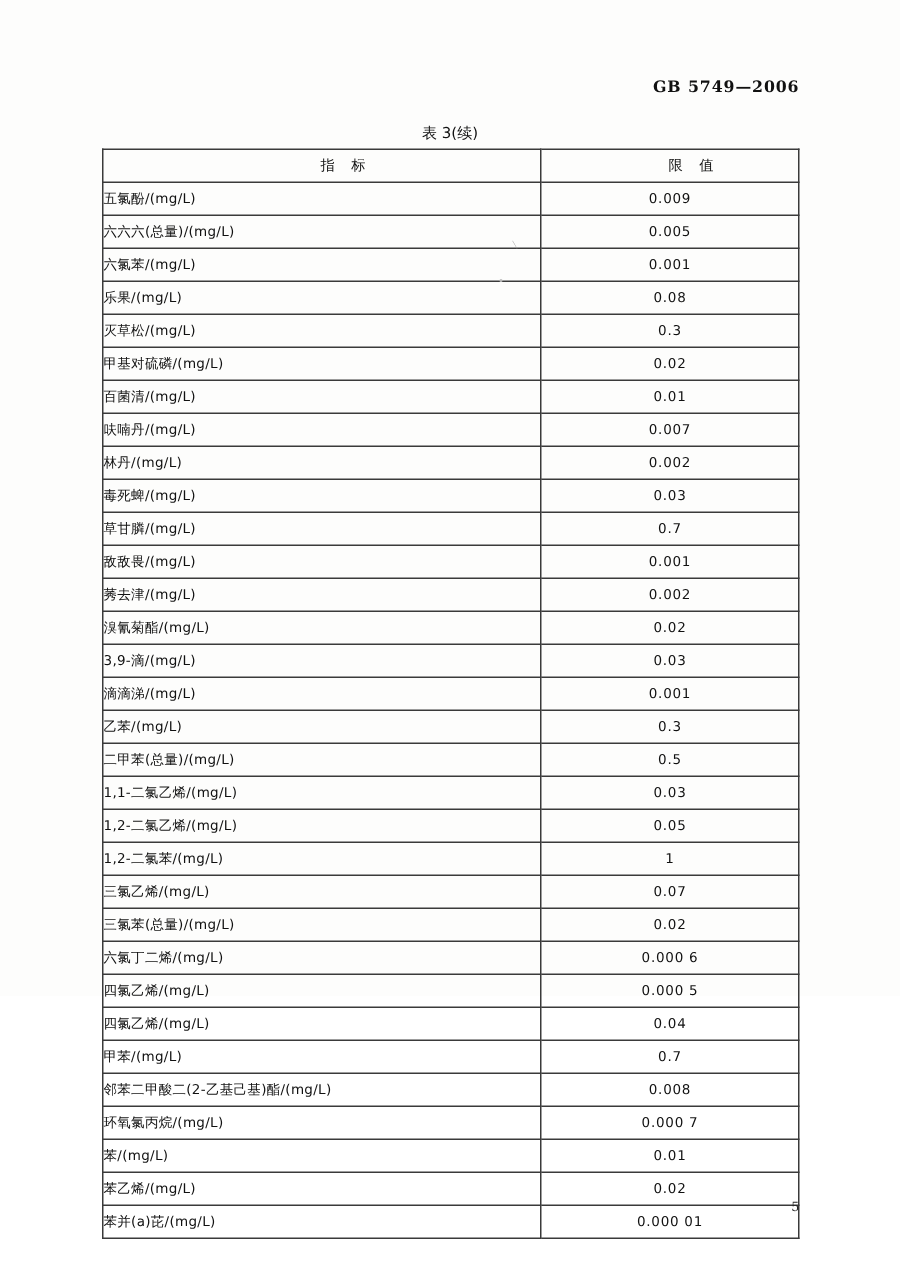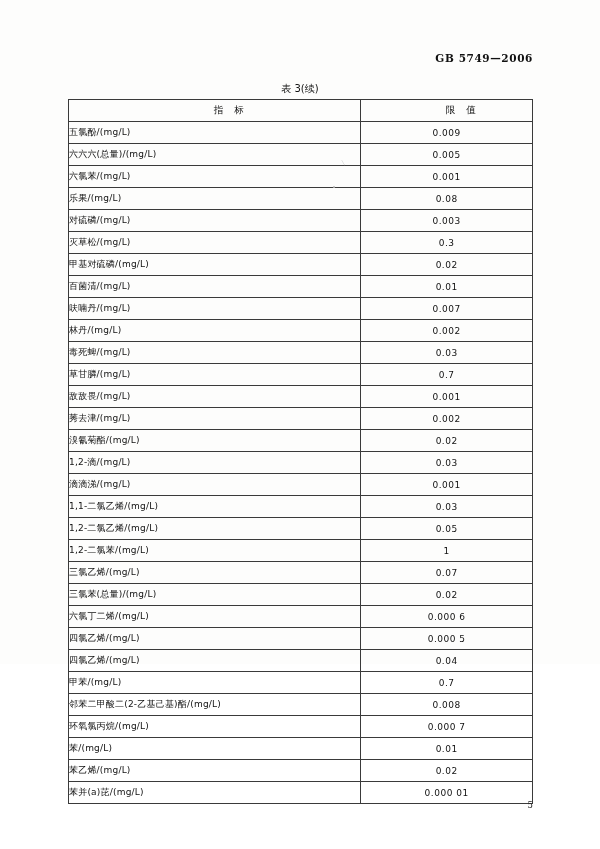--- a/index.html
+++ b/index.html
@@ -128,24 +128,20 @@
         </tr>
       <tr>
           <td class="item">六氯苯/(mg/L)</td>
           <td class="limit">0.001</td>
         </tr>
       <tr>
           <td class="item">乐果/(mg/L)</td>
           <td class="limit">0.08</td>
         </tr>
       <tr>
-          <td class="item">对硫磷/(mg/L)</td>
-          <td class="limit">0.003</td>
-        </tr>
-      <tr>
           <td class="item">灭草松/(mg/L)</td>
           <td class="limit">0.3</td>
         </tr>
       <tr>
           <td class="item">甲基对硫磷/(mg/L)</td>
           <td class="limit">0.02</td>
         </tr>
       <tr>
           <td class="item">百菌清/(mg/L)</td>
           <td class="limit">0.01</td>
@@ -172,26 +168,34 @@
         </tr>
       <tr>
           <td class="item">莠去津/(mg/L)</td>
           <td class="limit">0.002</td>
         </tr>
       <tr>
           <td class="item">溴氰菊酯/(mg/L)</td>
           <td class="limit">0.02</td>
         </tr>
       <tr>
-          <td class="item">1,2-滴/(mg/L)</td>
+          <td class="item">3,9-滴/(mg/L)</td>
           <td class="limit">0.03</td>
         </tr>
       <tr>
           <td class="item">滴滴涕/(mg/L)</td>
           <td class="limit">0.001</td>
+        </tr>
+      <tr>
+          <td class="item">乙苯/(mg/L)</td>
+          <td class="limit">0.3</td>
+        </tr>
+      <tr>
+          <td class="item">二甲苯(总量)/(mg/L)</td>
+          <td class="limit">0.5</td>
         </tr>
       <tr>
           <td class="item">1,1-二氯乙烯/(mg/L)</td>
           <td class="limit">0.03</td>
         </tr>
       <tr>
           <td class="item">1,2-二氯乙烯/(mg/L)</td>
           <td class="limit">0.05</td>
         </tr>
       <tr>

